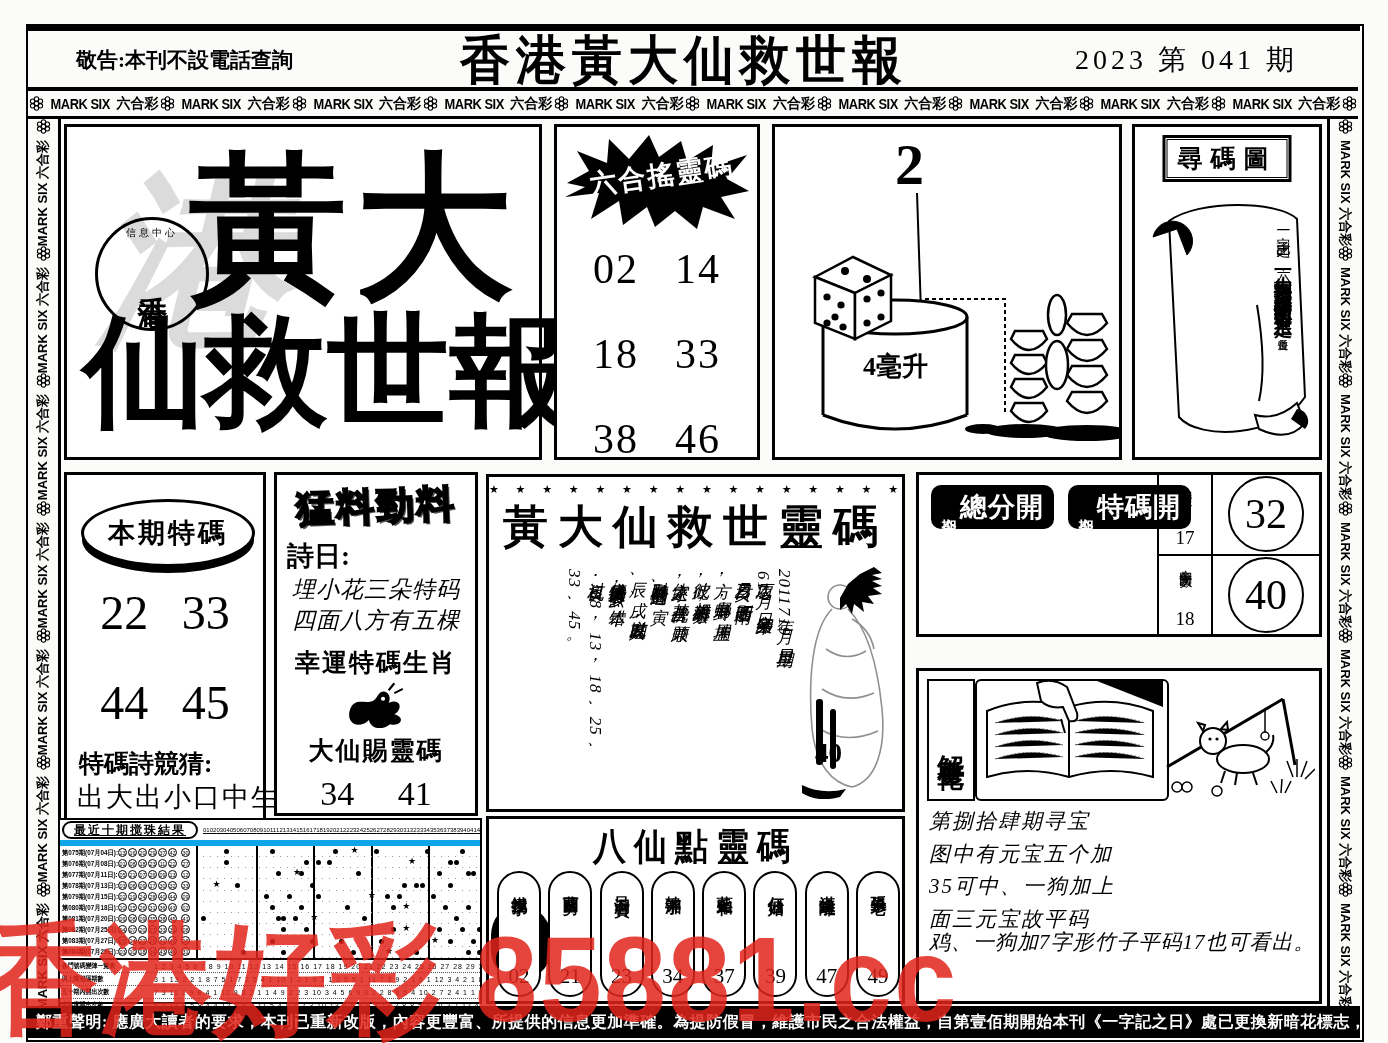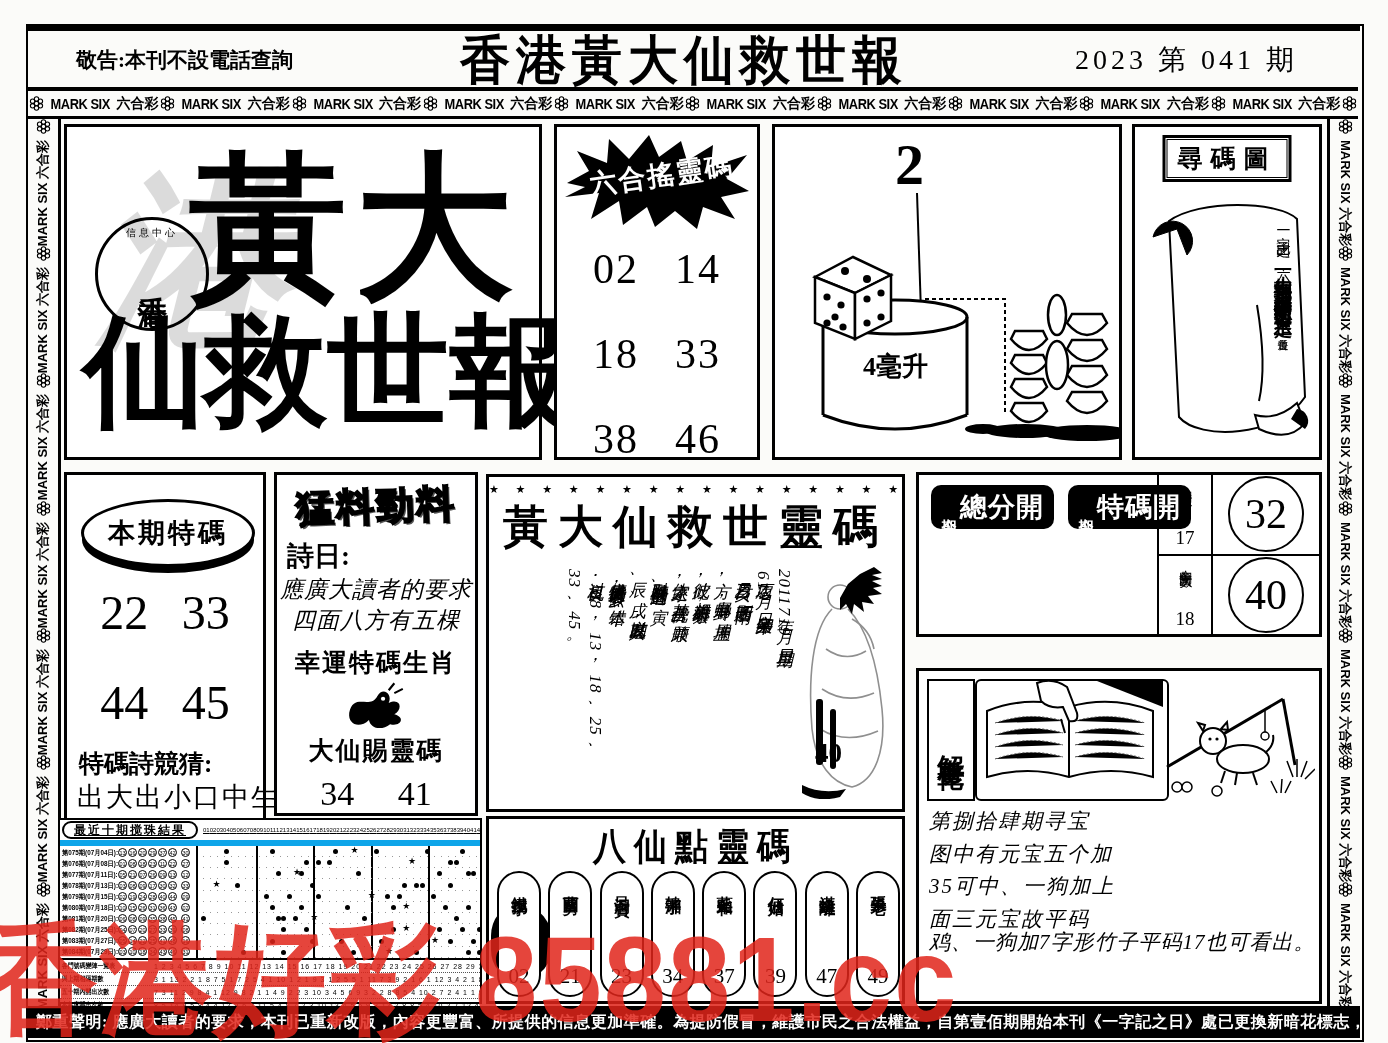--- a/index.html
+++ b/index.html
@@ -573,21 +573,21 @@
       <span>44</span>
       <span>45</span>
     </div>
     <div class="quiz-label" style="top:272px;">特碼詩競猜:</div>
     <div class="quiz-text" style="top:304px;">出大出小口中生</div>
   </div>
 
   <div class="panel" style="left:274px;top:472px;width:204px;height:344px;display:flex;flex-direction:column;align-items:center;">
     <div class="hollow" style="margin-top:6px;">猛料勁料</div>
     <div class="f-label" style="align-self:flex-start;margin:6px 0 0 10px;">詩日:</div>
-    <div class="f-poem">應廣大讀者的要求</div>
+    <div class="f-poem">埋小花三朵特码</div>
     <div class="f-poem">四面八方有五棵</div>
     <div class="f-sub" style="margin-top:10px;">幸運特碼生肖</div>
     <svg width="96" height="78" viewBox="0 0 96 78">
       <path d="M10,48 C16,18 40,44 50,24 C58,10 72,22 66,34 C84,26 86,44 74,50 C90,54 84,68 68,64 C56,74 40,70 38,58 C26,70 8,66 10,48 Z" fill="#000"></path>
       <circle cx="58" cy="28" r="3" fill="#fff"></circle>
       <path d="M66,16 l8,-10 M74,20 l12,-6" stroke="#000" stroke-width="3"></path>
     </svg>
     <div class="f-sub">大仙賜靈碼</div>
     <div class="f-nums" style="margin-top:8px;">
       <span>34</span>

